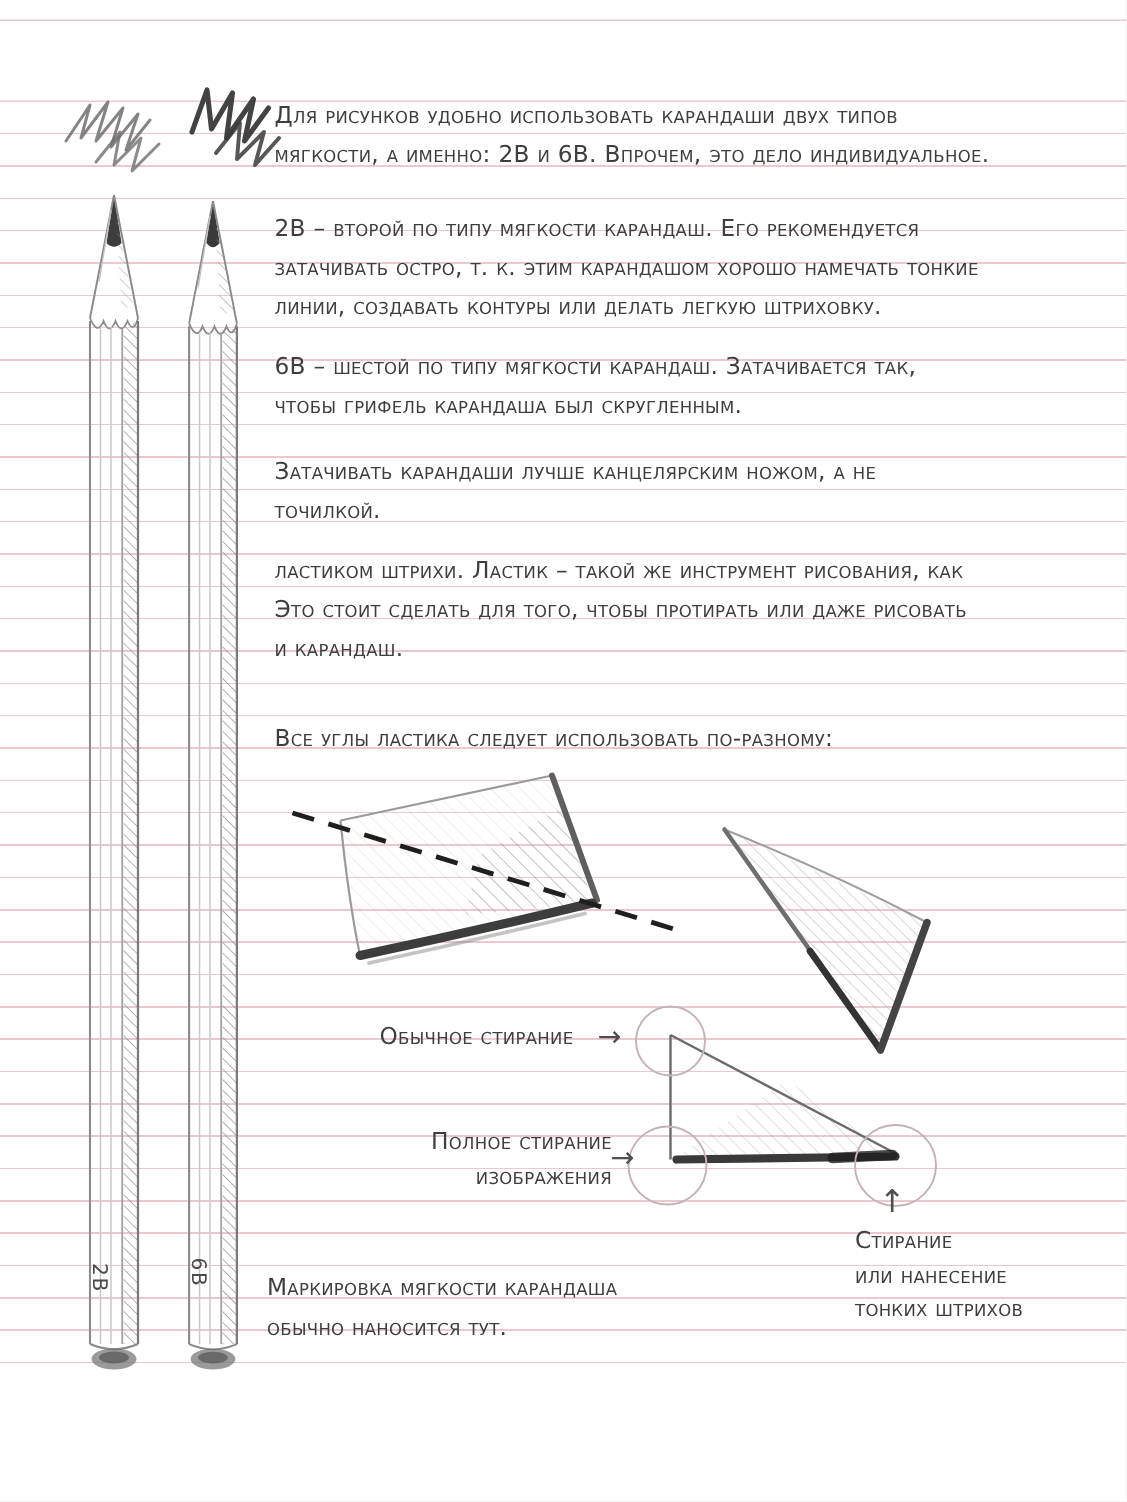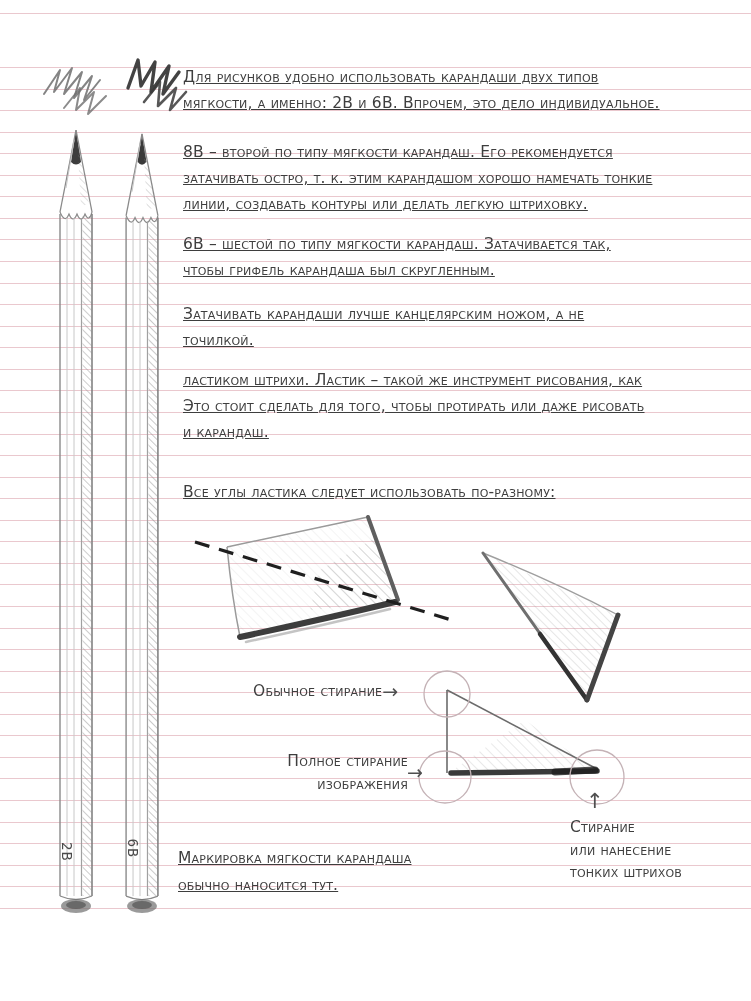--- a/index.html
+++ b/index.html
@@ -12,24 +12,24 @@
   .rules{
     position:absolute;left:0;top:67px;width:751px;height:842px;
     background:repeating-linear-gradient(to bottom,#eac8ce 0,#eac8ce 1px,transparent 1px,transparent 21.56px);
   }
   .abs{position:absolute;}
   
   .para,.ann{
     position:absolute;color:#3e3e3e;font-size:15.5px;
     font-variant:small-caps;letter-spacing:.2px;white-space:nowrap;
   }
-  .para{line-height:26px;text-decoration:underline;}
+  .para{line-height:26px;}
   .para .tl,.ann .tl{white-space:nowrap;}
   .lh27{line-height:27px;}
-  .ann-row{display:flex;align-items:center;gap:0;line-height:22px;}
+  .ann-row{display:flex;align-items:center;gap:16px;line-height:22px;}
   .ann-right{text-align:right;line-height:23px;}
   .ann-left{line-height:22.5px;}
   .arrow{position:absolute;color:#4f4f4f;font-size:19px;line-height:22px;font-variant:normal;}
   .ann .arrow-inline{position:static;color:#4f4f4f;font-size:19px;font-variant:normal;}
   svg{position:absolute;overflow:visible;}
   svg text{font-family:"DejaVu Sans",sans-serif;}
 </style>
 </head>
 <body>
 
@@ -93,21 +93,21 @@
     <ellipse cx="21" cy="780" rx="15" ry="7" fill="#6f6f6f" opacity="0.7"></ellipse>
     <ellipse cx="21" cy="779" rx="10" ry="4" fill="#4a4a4a" opacity="0.6"></ellipse>
     <text transform="translate(7 712) rotate(90)" font-size="13.5" letter-spacing="1" fill="#4a4a4a">6B</text>
   </svg>
 
   <div class="para" style="left:183px;top:64px">
       <div class="tl">Для рисунков удобно использовать карандаши двух типов</div>
       <div class="tl">мягкости, а именно: 2B и 6B. Впрочем, это дело индивидуальное.</div>
     </div>
   <div class="para" style="left:183px;top:139px">
-      <div class="tl">8B – второй по типу мягкости карандаш. Его рекомендуется</div>
+      <div class="tl">2B – второй по типу мягкости карандаш. Его рекомендуется</div>
       <div class="tl">затачивать остро, т. к. этим карандашом хорошо намечать тонкие</div>
       <div class="tl">линии, создавать контуры или делать легкую штриховку.</div>
     </div>
   <div class="para" style="left:183px;top:231px">
       <div class="tl">6B – шестой по типу мягкости карандаш. Затачивается так,</div>
       <div class="tl">чтобы грифель карандаша был скругленным.</div>
     </div>
   <div class="para" style="left:183px;top:301px">
       <div class="tl">Затачивать карандаши лучше канцелярским ножом, а не</div>
       <div class="tl">точилкой.</div>

